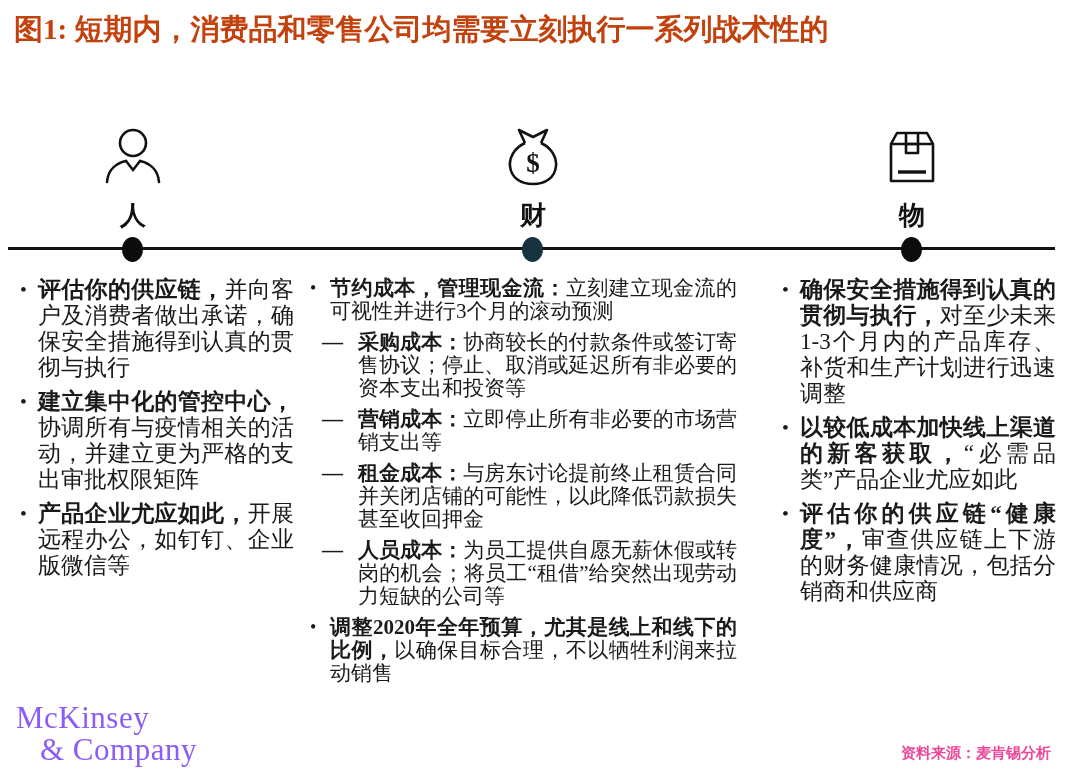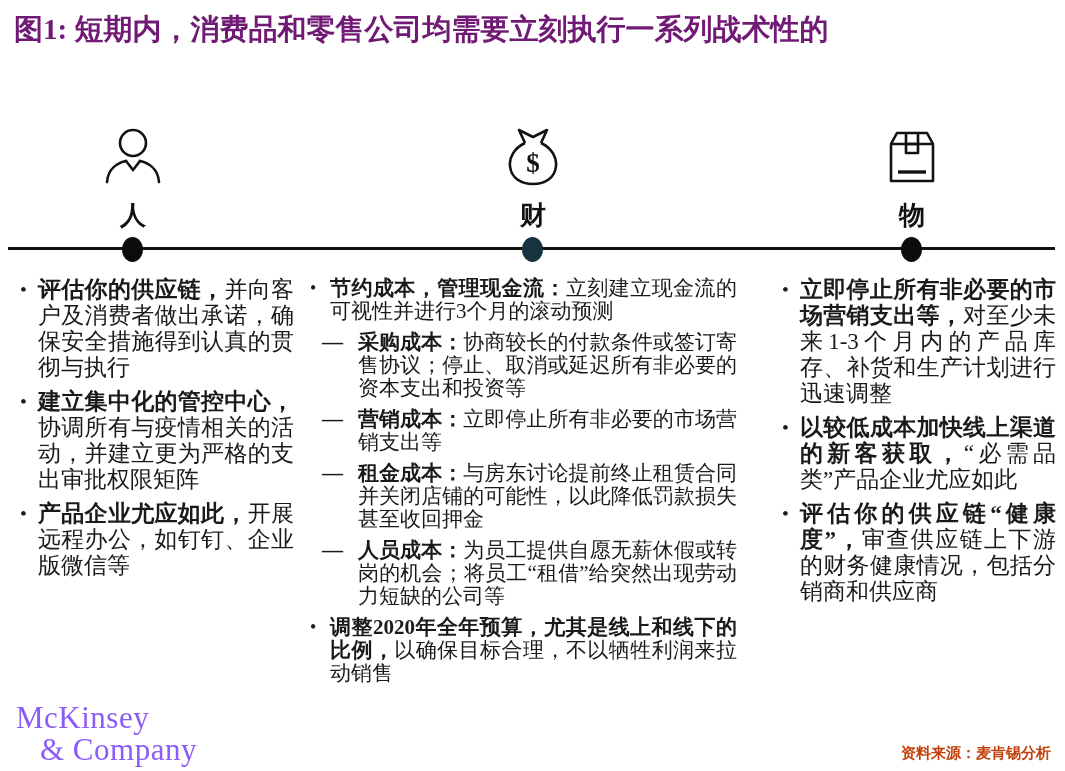--- a/index.html
+++ b/index.html
@@ -9,21 +9,21 @@
     width:1065px; height:771px;
     background:#ffffff;
     font-family:"Liberation Serif", serif;
     color:#1a1a1a;
     overflow:hidden;
     margin:0 auto;
   }
   
   .title {
     position:absolute; top:8px; left:14px; width:1020px;
-    font-size:29px; font-weight:bold; line-height:43px; color:#701a75;
+    font-size:29px; font-weight:bold; line-height:43px; color:#c2410c;
   }
   
   .pillar { position:absolute; top:126px; width:140px; text-align:center; }
   .pillar-1 { left:63px; }
   .pillar-2 { left:463px; }
   .pillar-3 { left:842px; }
   .icon-wrap { height:62px; display:flex; align-items:center; justify-content:center; }
   .pillar-label { margin-top:14px; font-size:26px; font-weight:bold; color:#111; line-height:28px; }
   
   .timeline-line { position:absolute; top:247px; left:8px; right:10px; height:3px; background:#111; }
@@ -41,21 +41,21 @@
   .bullet { display:flex; margin-bottom:8px; }
   .marker { flex:none; width:20px; font-size:0.85em; }
   .col-1 .marker, .col-3 .marker { width:18px; }
   .btext { flex:1; text-align:justify; }
   .btext b { font-weight:bold; }
   .sub { display:flex; margin:1px 0 8px 12px; }
   .dash { flex:none; width:36px; font-weight:bold; }
   
   .logo { position:absolute; left:16px; top:702px; font-size:31px; line-height:32px; color:#8b5cf6; letter-spacing:0.5px; }
   .logo-line2 { padding-left:24px; }
-  .source { position:absolute; right:14px; bottom:8px; font-size:15px; font-weight:bold; color:#c2410c; }
+  .source { position:absolute; right:14px; bottom:8px; font-size:15px; font-weight:bold; color:#ec4899; }
   svg { display:block; }
 </style>
 </head>
 <body>
 
 <div class="page">
 
   <div class="title">
     <div>图1: 短期内，消费品和零售公司均需要立刻执行一系列战术性的</div>
   </div>
@@ -137,21 +137,21 @@
         <div class="btext"><b>人员成本：</b>为员工提供自愿无薪休假或转岗的机会；将员工“租借”给突然出现劳动力短缺的公司等</div>
       </div>
       <div class="bullet">
         <span class="marker">•</span>
         <div class="btext"><b>调整2020年全年预算，尤其是线上和线下的比例，</b>以确保目标合理，不以牺牲利润来拉动销售</div>
       </div>
     </div>
   <div class="col col-3">
       <div class="bullet">
         <span class="marker">•</span>
-        <div class="btext"><b>立即停止所有非必要的市场营销支出等，</b>对至少未来1-3个月内的产品库存、补货和生产计划进行迅速调整</div>
+        <div class="btext"><b>确保安全措施得到认真的贯彻与执行，</b>对至少未来1-3个月内的产品库存、补货和生产计划进行迅速调整</div>
       </div>
       <div class="bullet">
         <span class="marker">•</span>
         <div class="btext"><b>以较低成本加快线上渠道的新客获取，</b>“必需品类”产品企业尤应如此</div>
       </div>
       <div class="bullet">
         <span class="marker">•</span>
         <div class="btext"><b>评估你的供应链“健康度”，</b>审查供应链上下游的财务健康情况，包括分销商和供应商</div>
       </div>
     </div>

